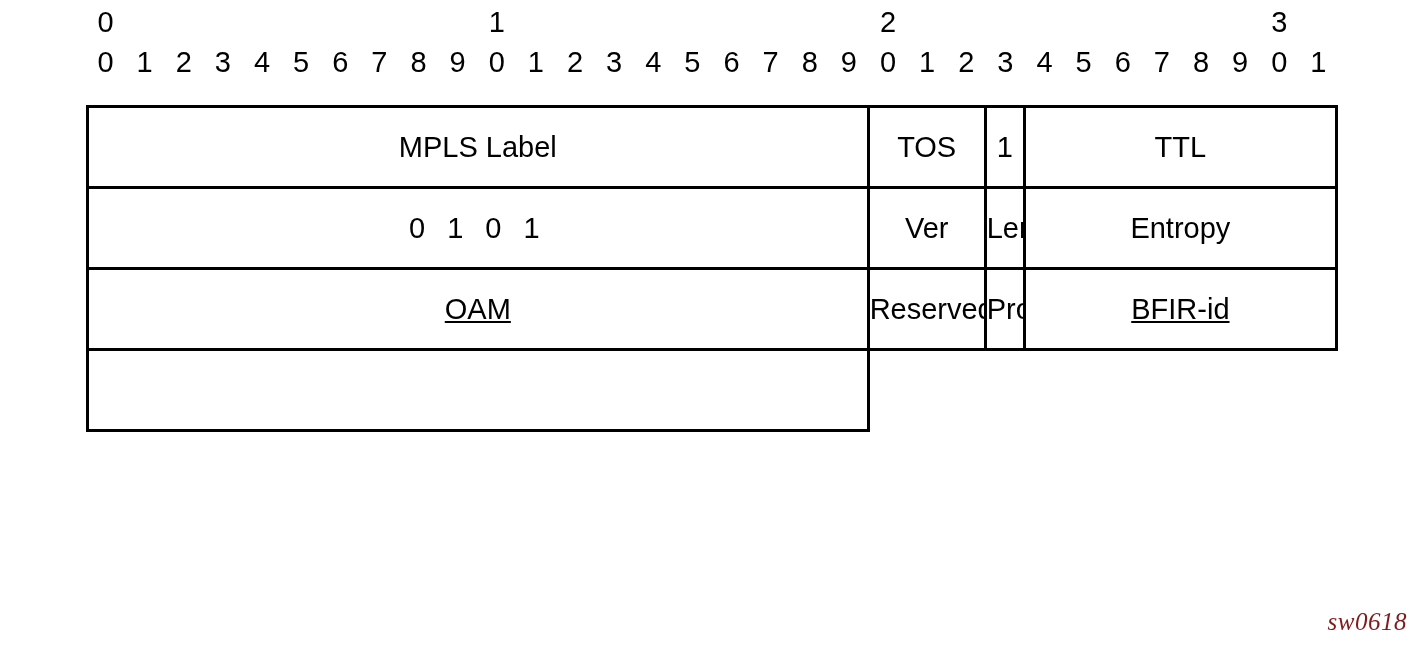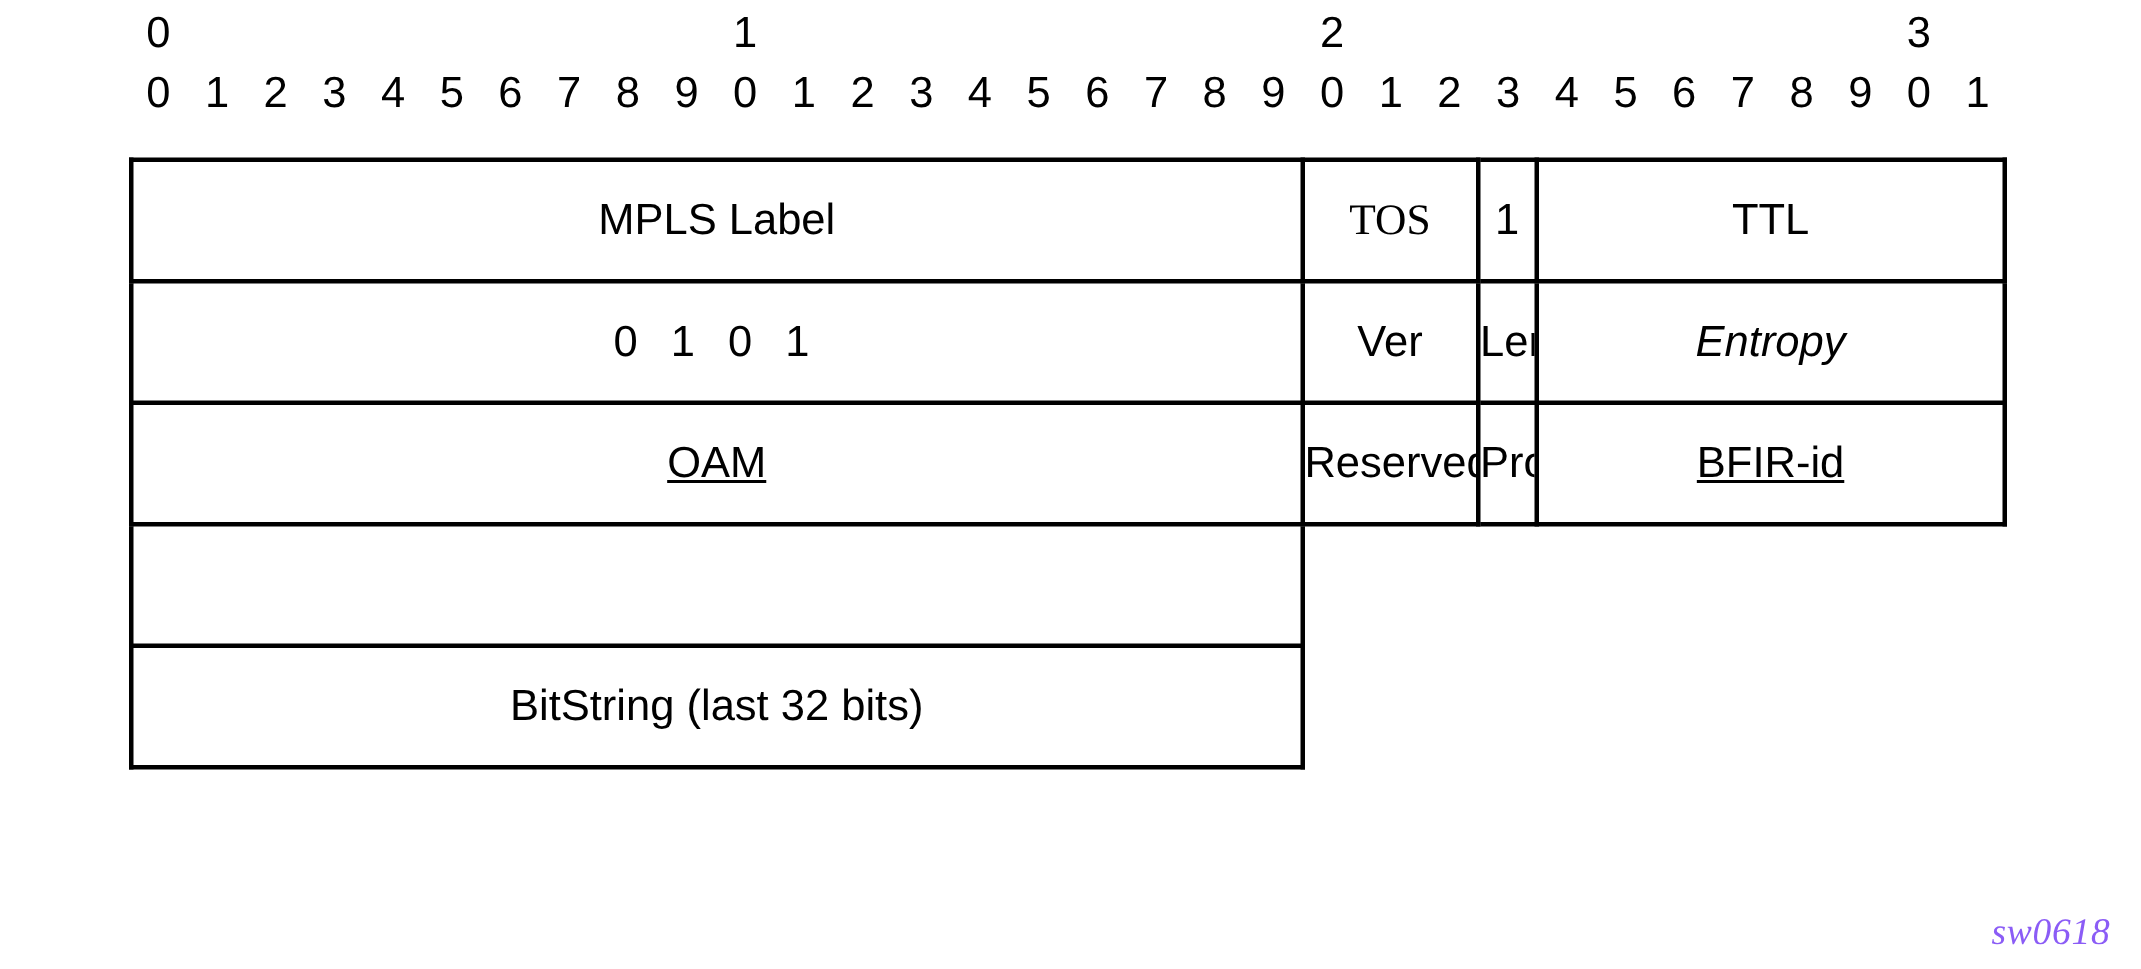--- a/index.html
+++ b/index.html
@@ -80,21 +80,21 @@
   .empty-cell { }
 
   
   .figure-caption {
     position: absolute;
     right: 20px;
     top: 608px;
     font-family: "Liberation Serif", serif;
     font-style: italic;
     font-size: 25px;
-    color: #8b5cf6;
+    color: #7f1d1d;
     letter-spacing: 0.5px;
   }
 </style>
 </head>
 <body>
 
 <div id="packet-diagram">
 
   <div class="bit-ruler">
     <div class="ruler-row ruler-decades">
@@ -164,40 +164,37 @@
         <div class="ruler-cell">9</div>
         <div class="ruler-cell">0</div>
         <div class="ruler-cell">1</div>
       </div>
   </div>
 
   <table class="packet-table">
     <tbody>
         <tr>
           <td style="width: 62.5%;">MPLS Label</td>
-          <td style="width: 9.375%; font-family: Liberation Serif, serif;">TOS</td>
+          <td style="width: 9.375%;">TOS</td>
           <td style="width: 3.125%;">1</td>
           <td style="width: 25%;">TTL</td>
         </tr>
         <tr>
           <td class="bits-literal" style="width: 12.5%;">0 1 0 1</td>
           <td style="width: 12.5%;">Ver</td>
           <td style="width: 12.5%;">Len</td>
-          <td style="width: 62.5%; font-style: italic;">Entropy</td>
+          <td style="width: 62.5%;">Entropy</td>
         </tr>
         <tr>
           <td style="width: 12.5%; text-decoration: underline;">OAM</td>
           <td style="width: 25%;">Reserved</td>
           <td style="width: 15.625%;">Proto</td>
           <td style="width: 46.875%; text-decoration: underline;">BFIR-id</td>
         </tr>
         <tr>
           <td class="empty-cell" style="width: 100%;"></td>
         </tr>
-        <tr>
-          <td style="width: 100%;">BitString (last 32 bits)</td>
-        </tr>
       </tbody>
   </table>
 
   <div class="figure-caption">sw0618</div>
 
 </div>
 
 </body></html>

